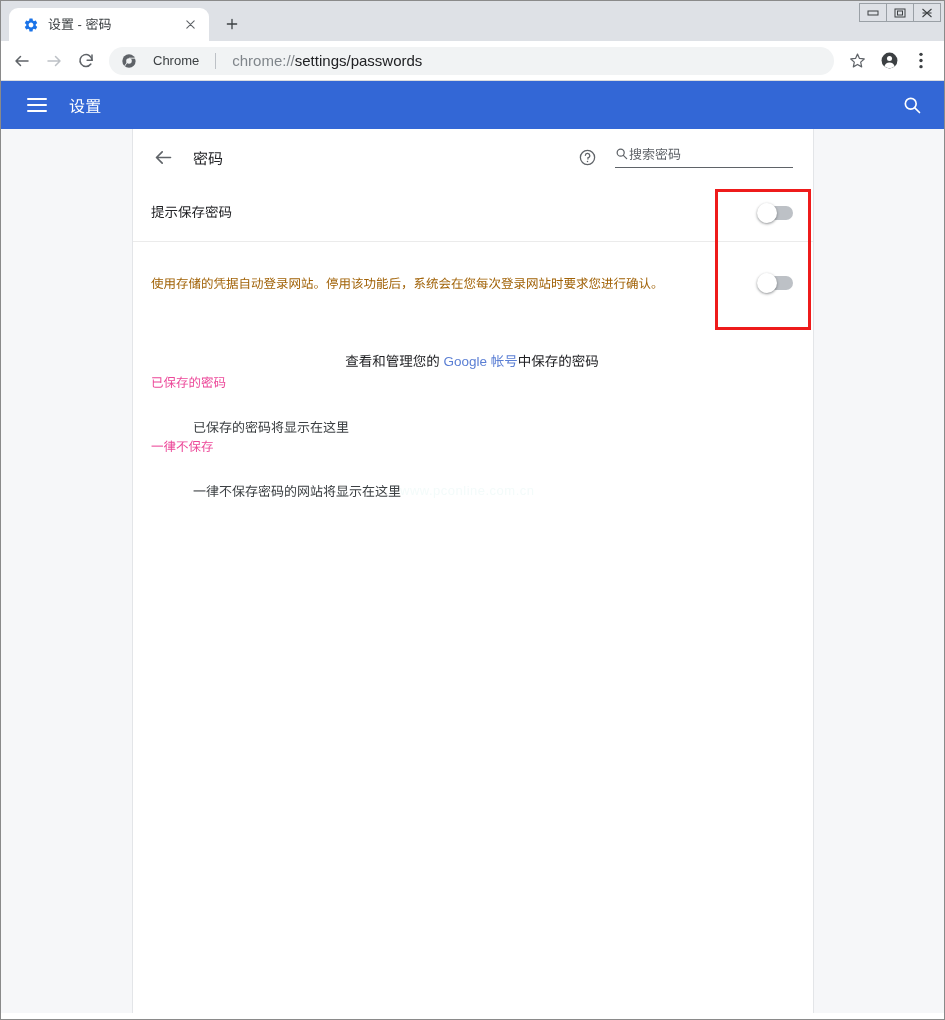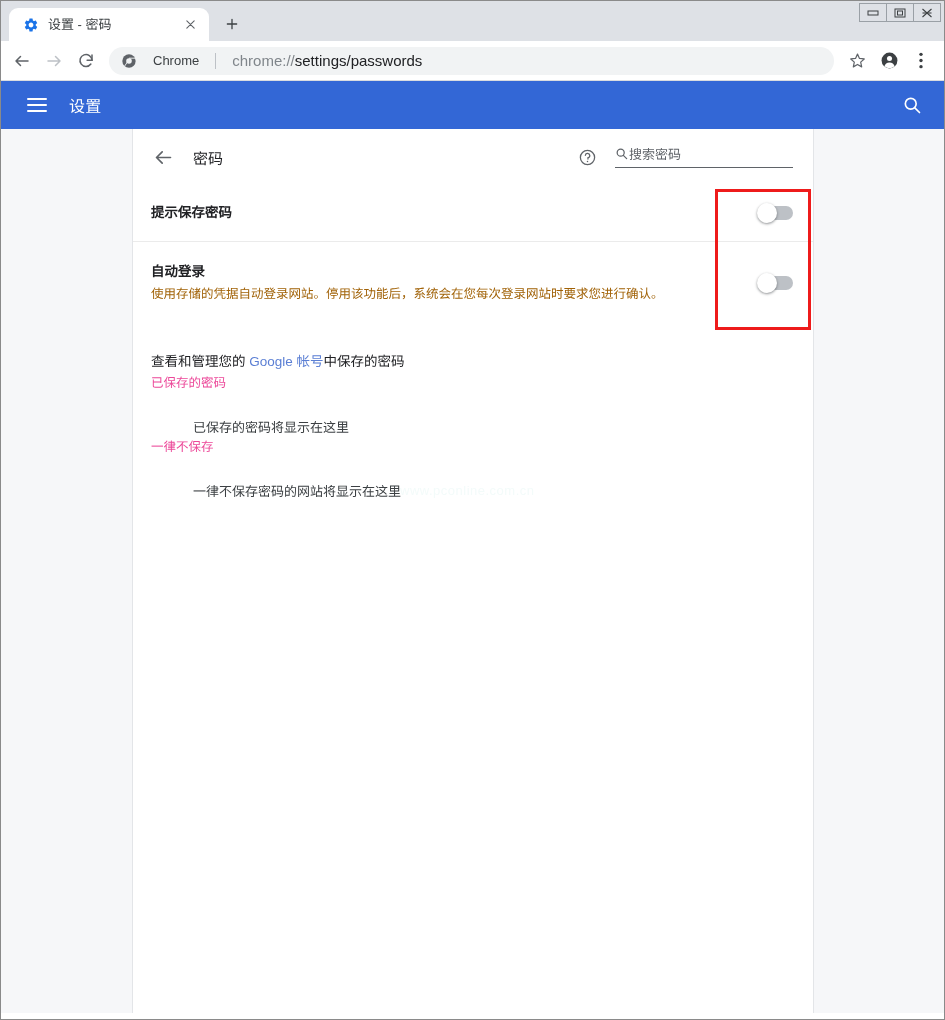--- a/index.html
+++ b/index.html
@@ -273,21 +273,20 @@
   .row-divider {
     height: 1px;
     background: #ebebeb;
     margin: 0;
   }
   .row-text { flex: 1 1 auto; padding-right: 24px; }
   .row-label {
     font-size: 13.5px;
     color: #202124;
     line-height: 20px;
-    font-weight: bold;
   }
   .row-sublabel {
     font-size: 12.5px;
     color: #a16207;
     line-height: 19px;
     margin-top: 3px;
   }
   .toggle {
     position: relative;
     width: 34px;
@@ -303,20 +302,21 @@
     width: 20px;
     height: 20px;
     border-radius: 50%;
     background: #ffffff;
     box-shadow: 0 1px 3px rgba(60,64,67,0.4), 0 1px 2px rgba(60,64,67,0.24);
   }
 
   
   .account-row {
     padding: 28px 20px 0 18px;
+    text-align: center;
   }
   .account-text {
     font-size: 13.5px;
     color: #202124;
     line-height: 20px;
   }
   .account-text .link {
     color: #5b7fd4;
   }
 
@@ -526,21 +526,20 @@
         </div>
         <div class="toggle">
           <span class="knob"></span>
         </div>
       </div>
 
       <div class="row-divider"></div>
 
       <div class="setting-row tall">
         <div class="row-text">
-          <div class="row-label">自动登录</div>
           <div class="row-sublabel">使用存储的凭据自动登录网站。停用该功能后，系统会在您每次登录网站时要求您进行确认。</div>
         </div>
         <div class="toggle">
           <span class="knob"></span>
         </div>
       </div>
 
       <div class="account-row">
         <div class="account-text"><span>查看和管理您的 </span><span class="link">Google 帐号</span><span>中保存的密码</span></div>
       </div>

